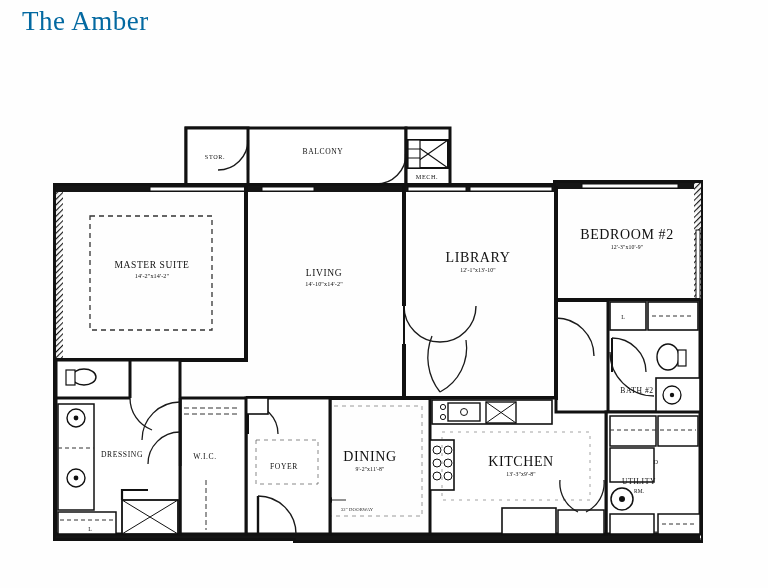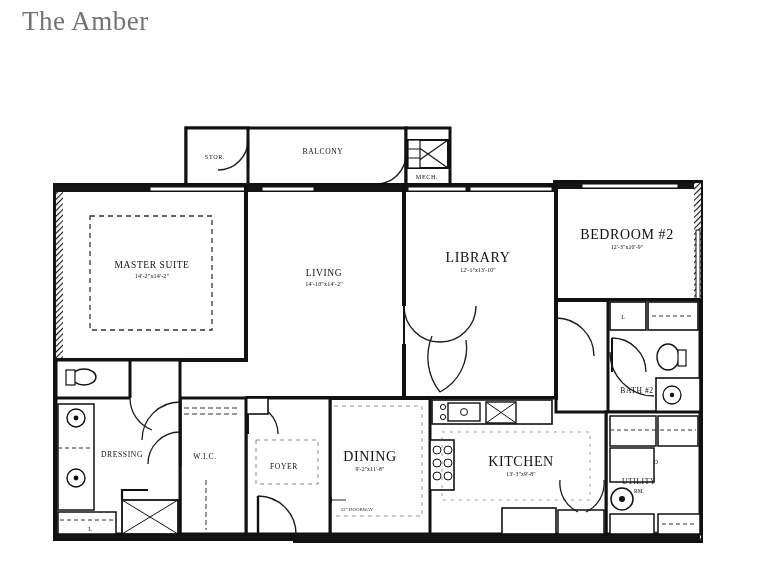--- a/index.html
+++ b/index.html
@@ -29,21 +29,21 @@
     width: 768px;
     height: 100px;
   }
   .plan-name {
     position: absolute;
     left: 22px;
     top: 6px;
     font-family: "Liberation Serif", serif;
     font-size: 27px;
     letter-spacing: 0.5px;
-    color: #737373;
+    color: #0369a1;
     white-space: nowrap;
   }
   .plan-area {
     position: absolute;
     left: 138px;
     top: 44px;
     font-family: "Liberation Serif", serif;
     font-size: 19px;
     letter-spacing: 0.3px;
     color: #1a1a1a;

